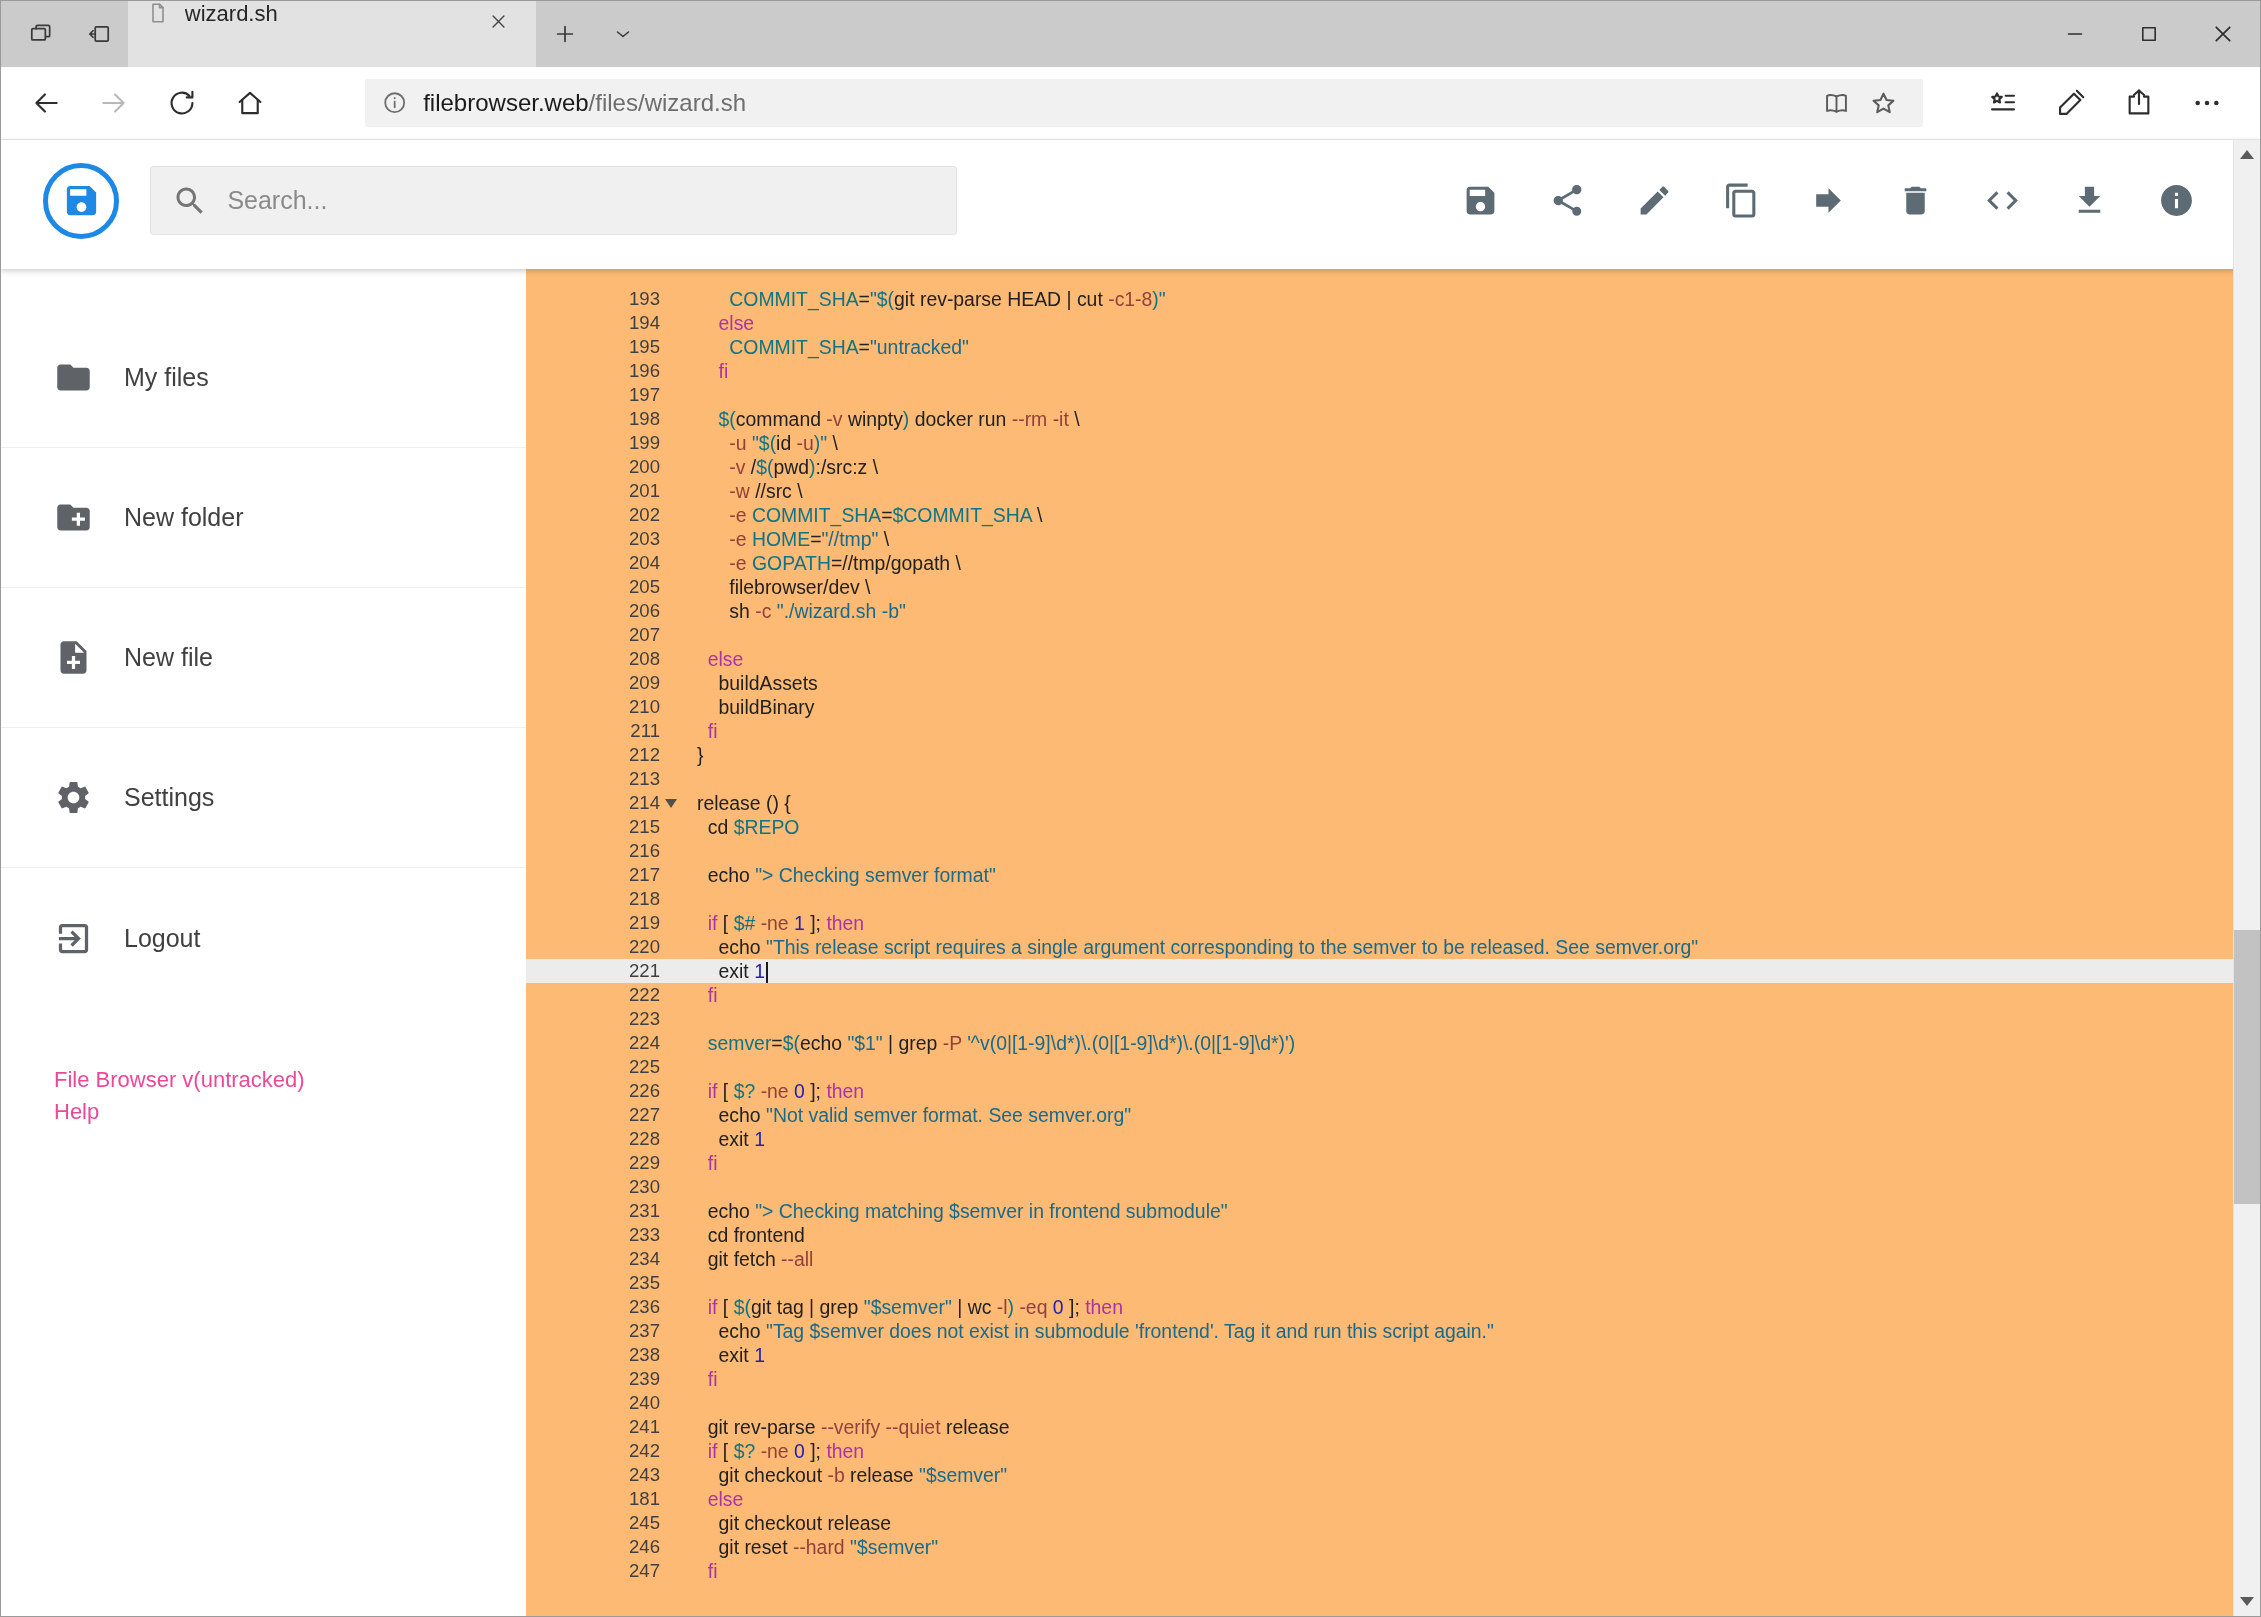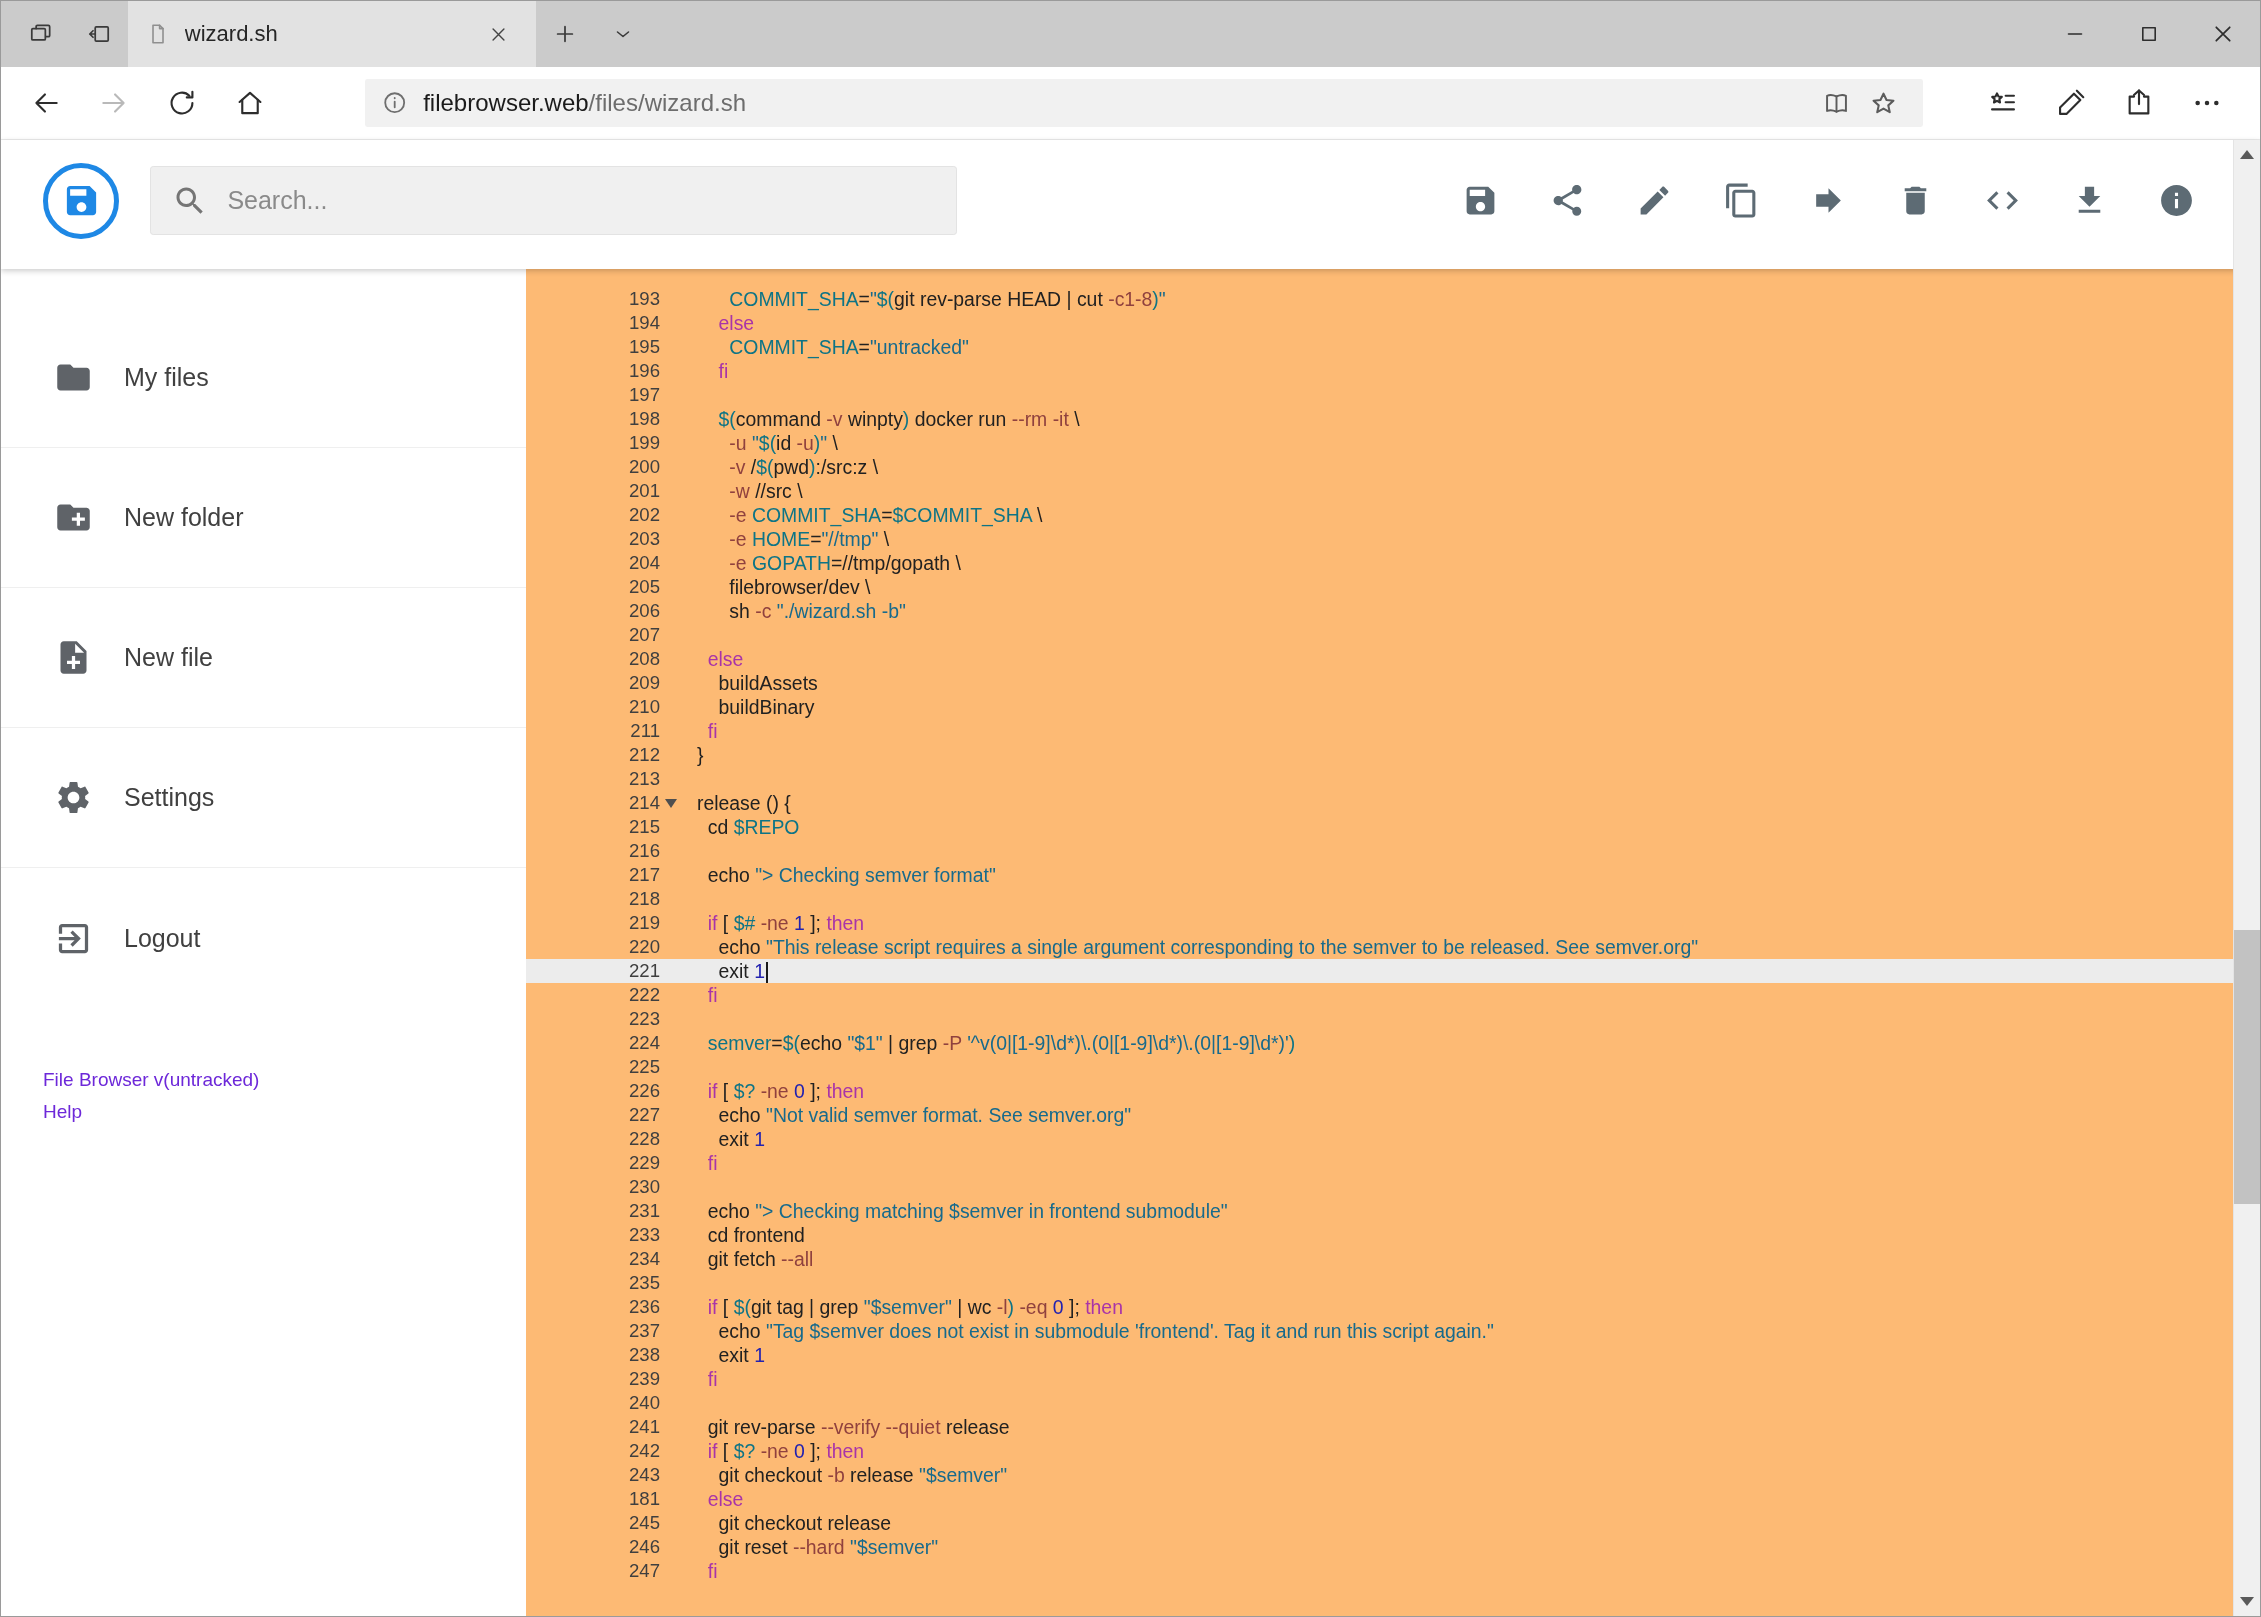--- a/index.html
+++ b/index.html
@@ -7,21 +7,21 @@
   html,body{width:2261px;height:1617px;overflow:hidden;background:#fff;
     font-family:"Liberation Sans",sans-serif;cursor:default;}
   button{background:none;border:0;font:inherit;color:inherit;cursor:default;}
 
   .window{position:relative;width:2261px;height:1617px;border:0.8px solid #9a9a9a;overflow:hidden;background:#fff;}
 
   
   .tabbar{height:66px;background:#cbcbcb;display:flex;align-items:stretch;}
   .tab-tools{display:flex;align-items:center;padding-left:11.3px;}
   .tbtn{width:58px;height:66px;display:flex;align-items:center;justify-content:center;color:#3a3a3a;}
-  .tab{width:408px;background:#e2e2e2;display:flex;align-items:center;padding:0 18px;gap:14.5px;color:#262626;}
+  .tab{width:408px;background:#e2e2e2;display:flex;padding:0 18px;gap:14.5px;color:#262626;}
   .tab-title{font-size:22px;flex:1;white-space:nowrap;overflow:hidden;}
   .tab-close{width:40px;height:40px;display:flex;align-items:center;justify-content:center;color:#444;}
   .win-controls{margin-left:auto;display:flex;}
   .wbtn{width:74px;height:66px;display:flex;align-items:center;justify-content:center;color:#2e2e2e;}
 
   
   .navbar{height:73px;background:#fff;display:flex;align-items:center;padding:0 11.3px;border-bottom:1.6px solid #ebebeb;}
   .nbtn{width:68px;height:63px;display:flex;align-items:center;justify-content:center;color:#2d2d2d;}
   .nbtn.disabled{color:#b9b9b9;}
   .addressbar{margin-left:81px;width:1558px;height:48px;background:#f1f1f1;border-radius:2.4px;
@@ -48,21 +48,21 @@
   .act-btn{width:71px;height:71px;display:flex;align-items:center;justify-content:center;color:#5d6b74;}
 
   
   .content{position:absolute;top:268px;left:0;right:0;bottom:0;background:#fff;}
 
   .sidebar{position:absolute;left:0;top:0;width:525px;height:100%;padding-top:39px;background:#fff;}
   .sb-item{height:140px;display:flex;align-items:center;padding-left:53px;gap:31px;color:#404040;
     font-size:25px;border-bottom:1.6px solid #efefef;}
   .sb-item:last-child{border-bottom:none;}
   .sb-item svg{color:#5f6368;flex:none;}
-  .sb-footer{position:absolute;left:42px;top:795px;font-size:19px;color:#6d28d9;line-height:31.5px;}
+  .sb-footer{position:absolute;left:53px;top:795px;font-size:22px;color:#ec4899;line-height:31.5px;}
 
   .editor{position:absolute;left:525px;top:0;right:27.4px;bottom:0;background:#fdba74;overflow:hidden;
     font-family:Liberation Sans, sans-serif;font-size:19.4px;padding-top:18px;}
   .crow{display:flex;height:24px;line-height:24px;position:relative;white-space:pre;}
   .crow.active{background:#ececec;}
   .gut{width:134px;flex:none;text-align:right;color:#3f3f3f;font-size:18.6px;}
   .ctext{padding-left:37px;white-space:pre;color:var(--c-def,#222);}
   .fold{position:absolute;left:139px;top:8px;width:0;height:0;
     border-left:6.5px solid transparent;border-right:6.5px solid transparent;border-top:9px solid #4f4f4f;}
   .cursor{display:inline-block;width:2.4px;height:21px;background:#1a1a1a;vertical-align:middle;margin-left:0.8px;}

